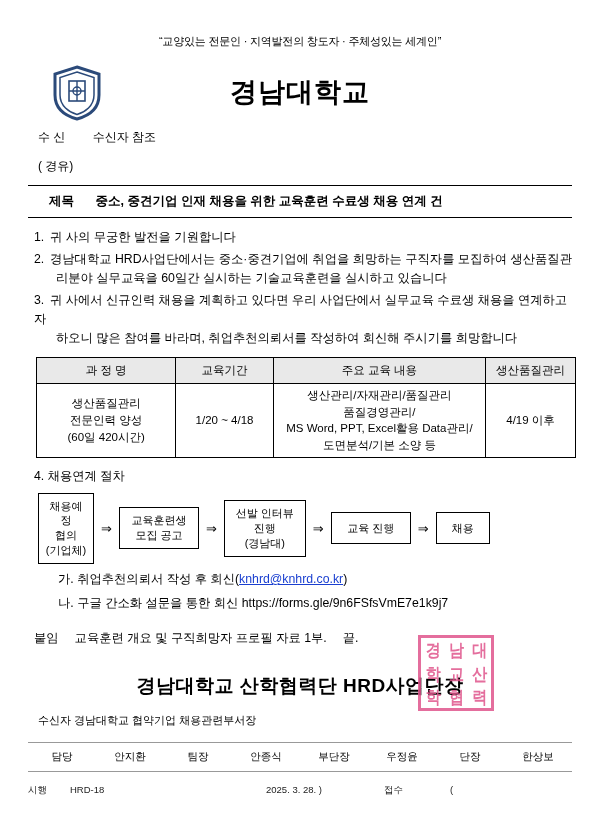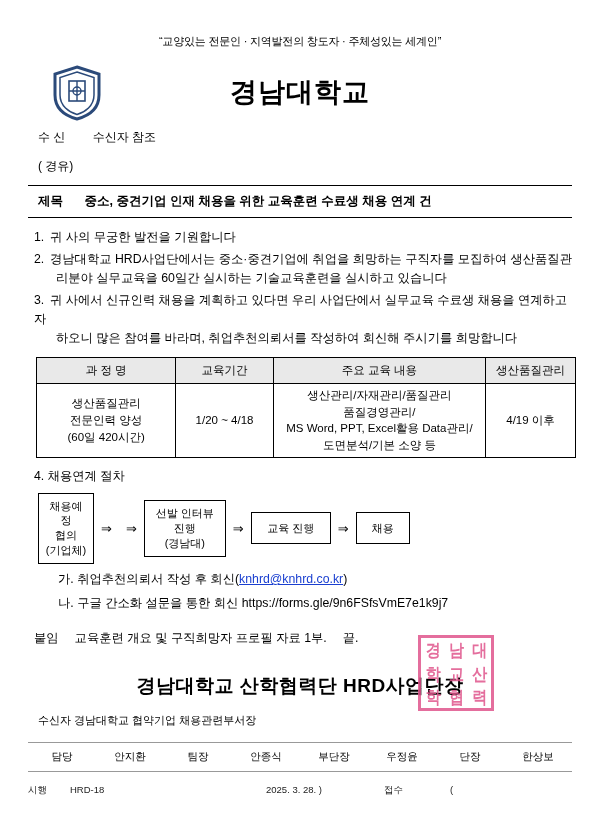--- a/index.html
+++ b/index.html
@@ -64,21 +64,21 @@
 
   .rule {
     border-top: 1px solid #000;
     margin: 10px 0 0 0;
   }
   .subject-line {
     font-size: 12.5px;
     font-weight: bold;
     padding: 7px 0 7px 10px;
   }
-  .subject-line .lbl { margin-right: 18px; }
+  .subject-line .lbl { margin-right: 18px; margin-left: 11px; }
   .rule-thin {
     border-top: 1px solid #000;
     margin-bottom: 10px;
   }
 
   
   .para {
     font-size: 12.3px;
     line-height: 1.55;
     margin: 3px 0 3px 0;
@@ -313,20 +313,24 @@
     <span>채용연계 절차</span>
   </div>
 
   <div class="flow">
     <div class="flow-box fb1">
       <span>채용예정</span>
       <span>협의</span>
       <span>(기업체)</span>
     </div>
     <div class="arrow">⇒</div>
+    <div class="flow-box fb2">
+      <span>교육훈련생</span>
+      <span>모집 공고</span>
+    </div>
     <div class="arrow">⇒</div>
     <div class="flow-box fb3">
       <span>선발 인터뷰</span>
       <span>진행</span>
       <span>(경남대)</span>
     </div>
     <div class="arrow">⇒</div>
     <div class="flow-box fb4">
       <span>교육 진행</span>
     </div>

